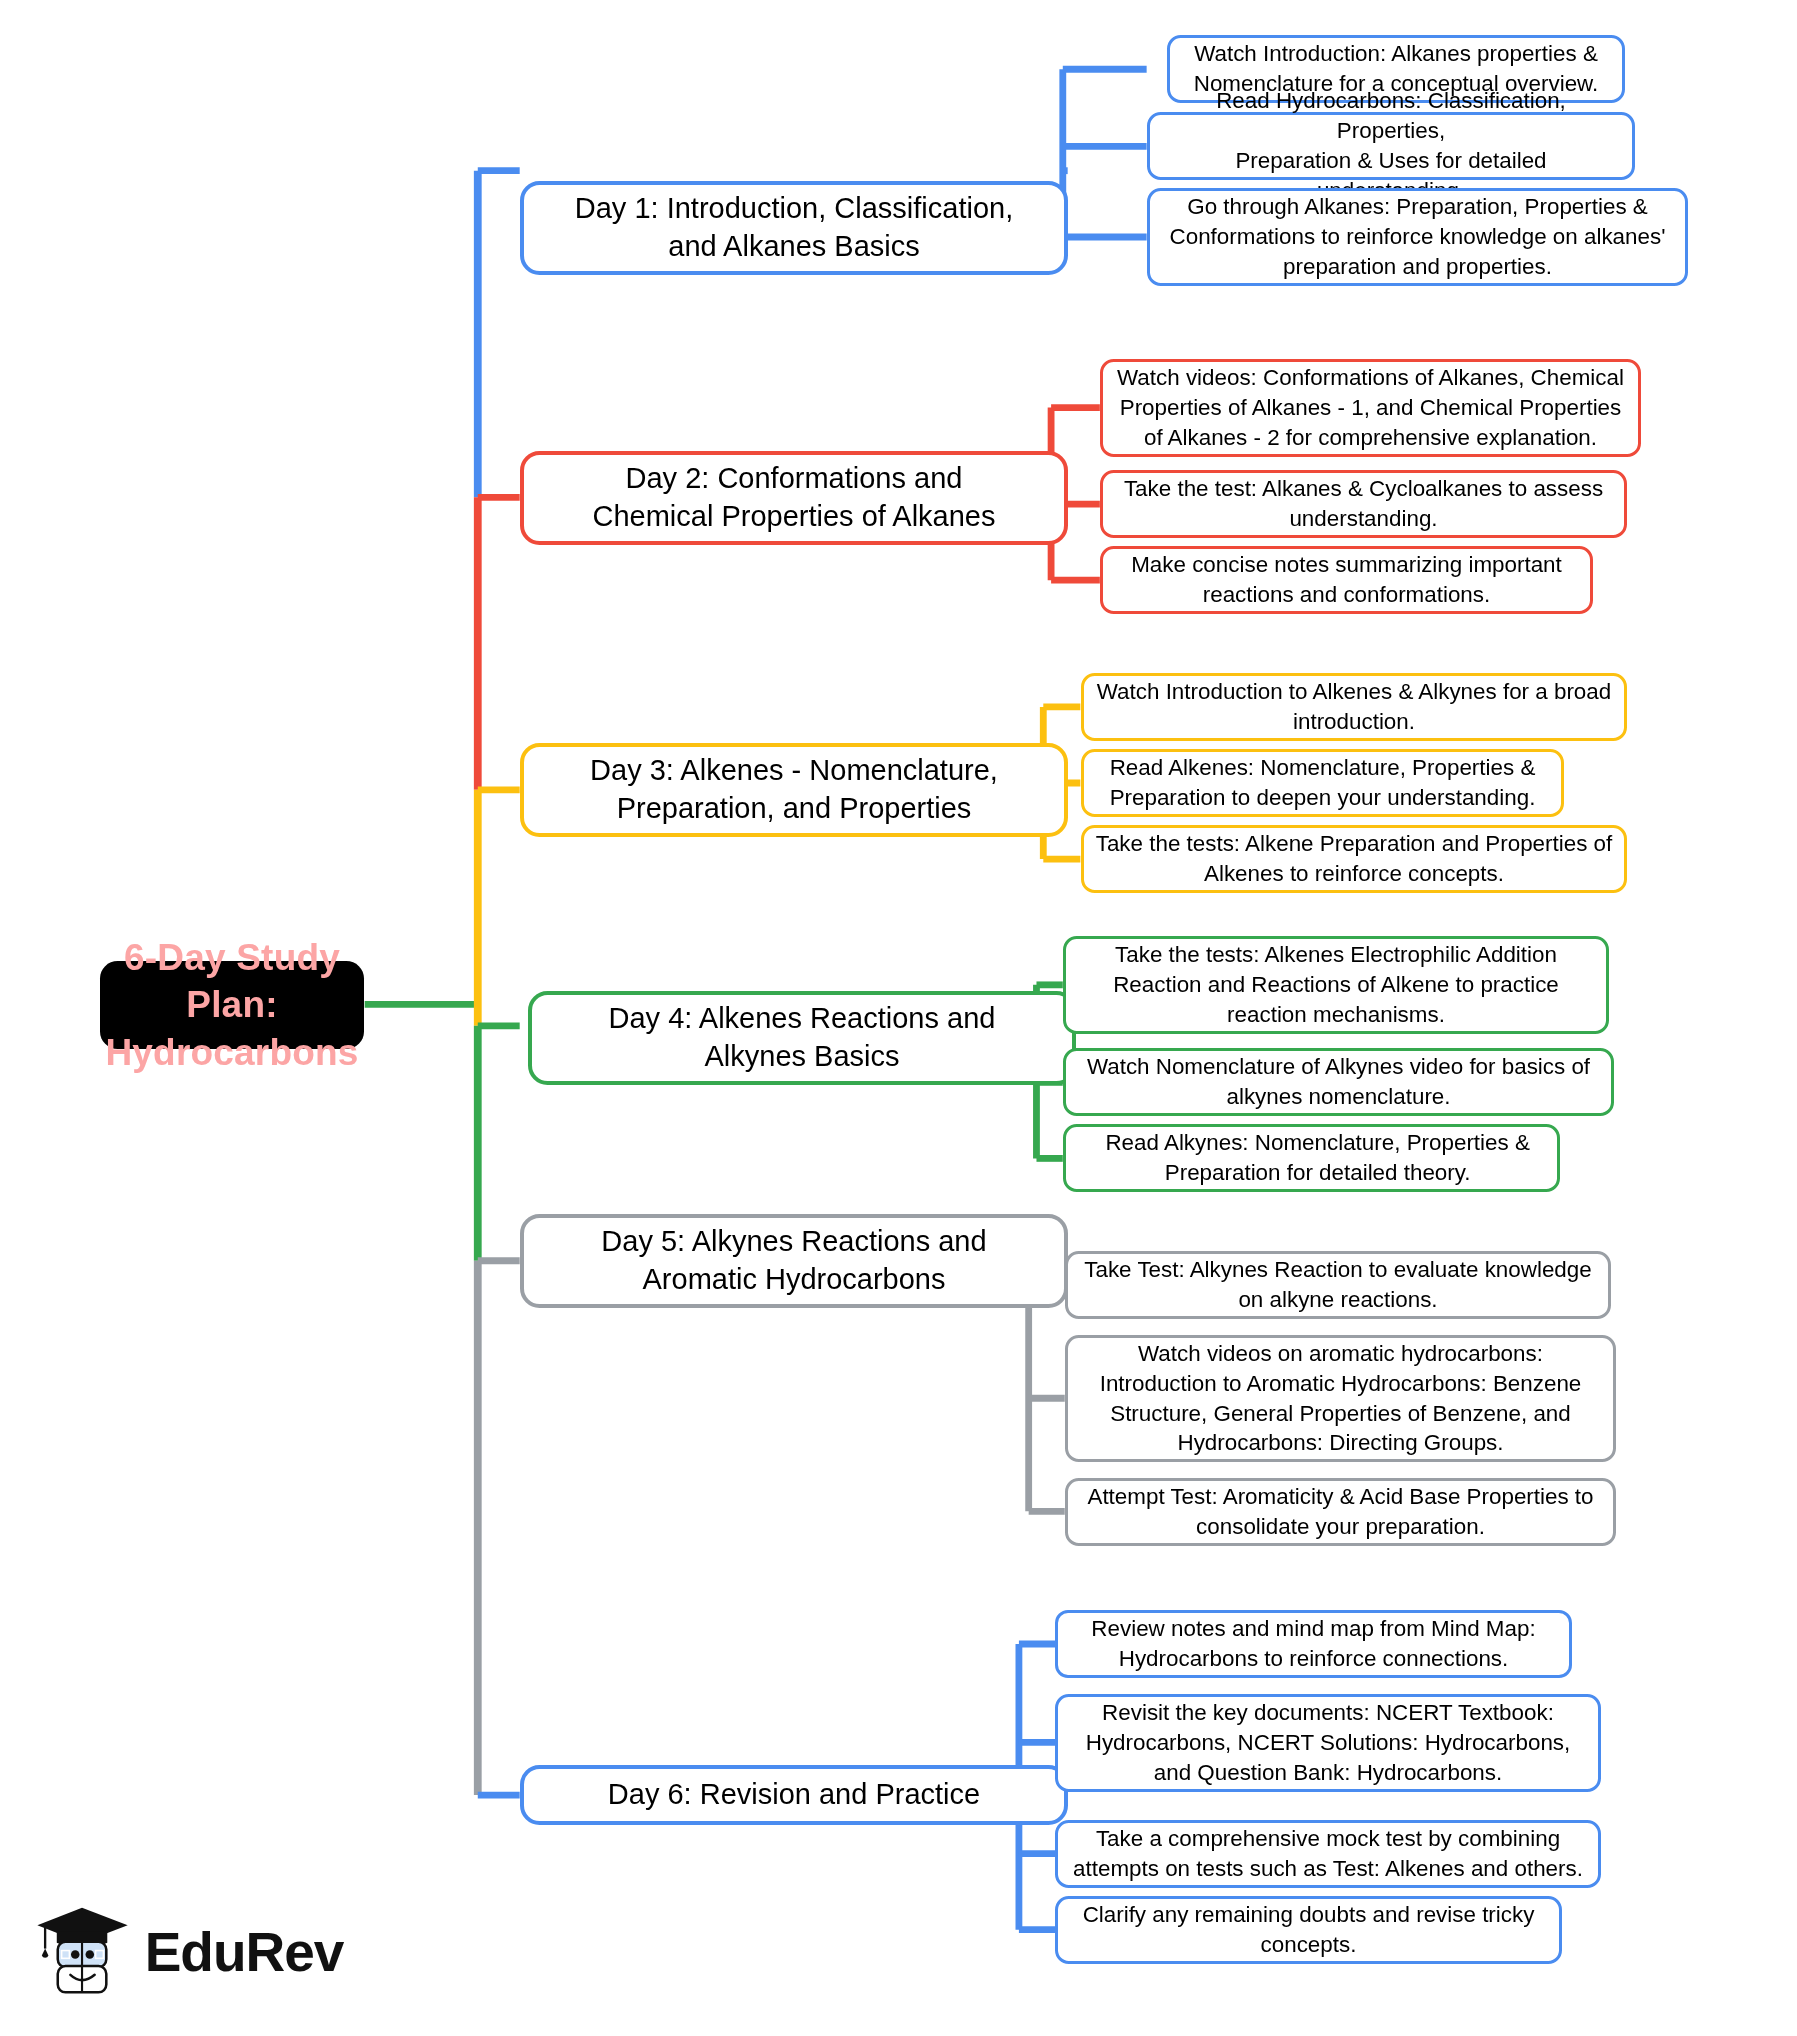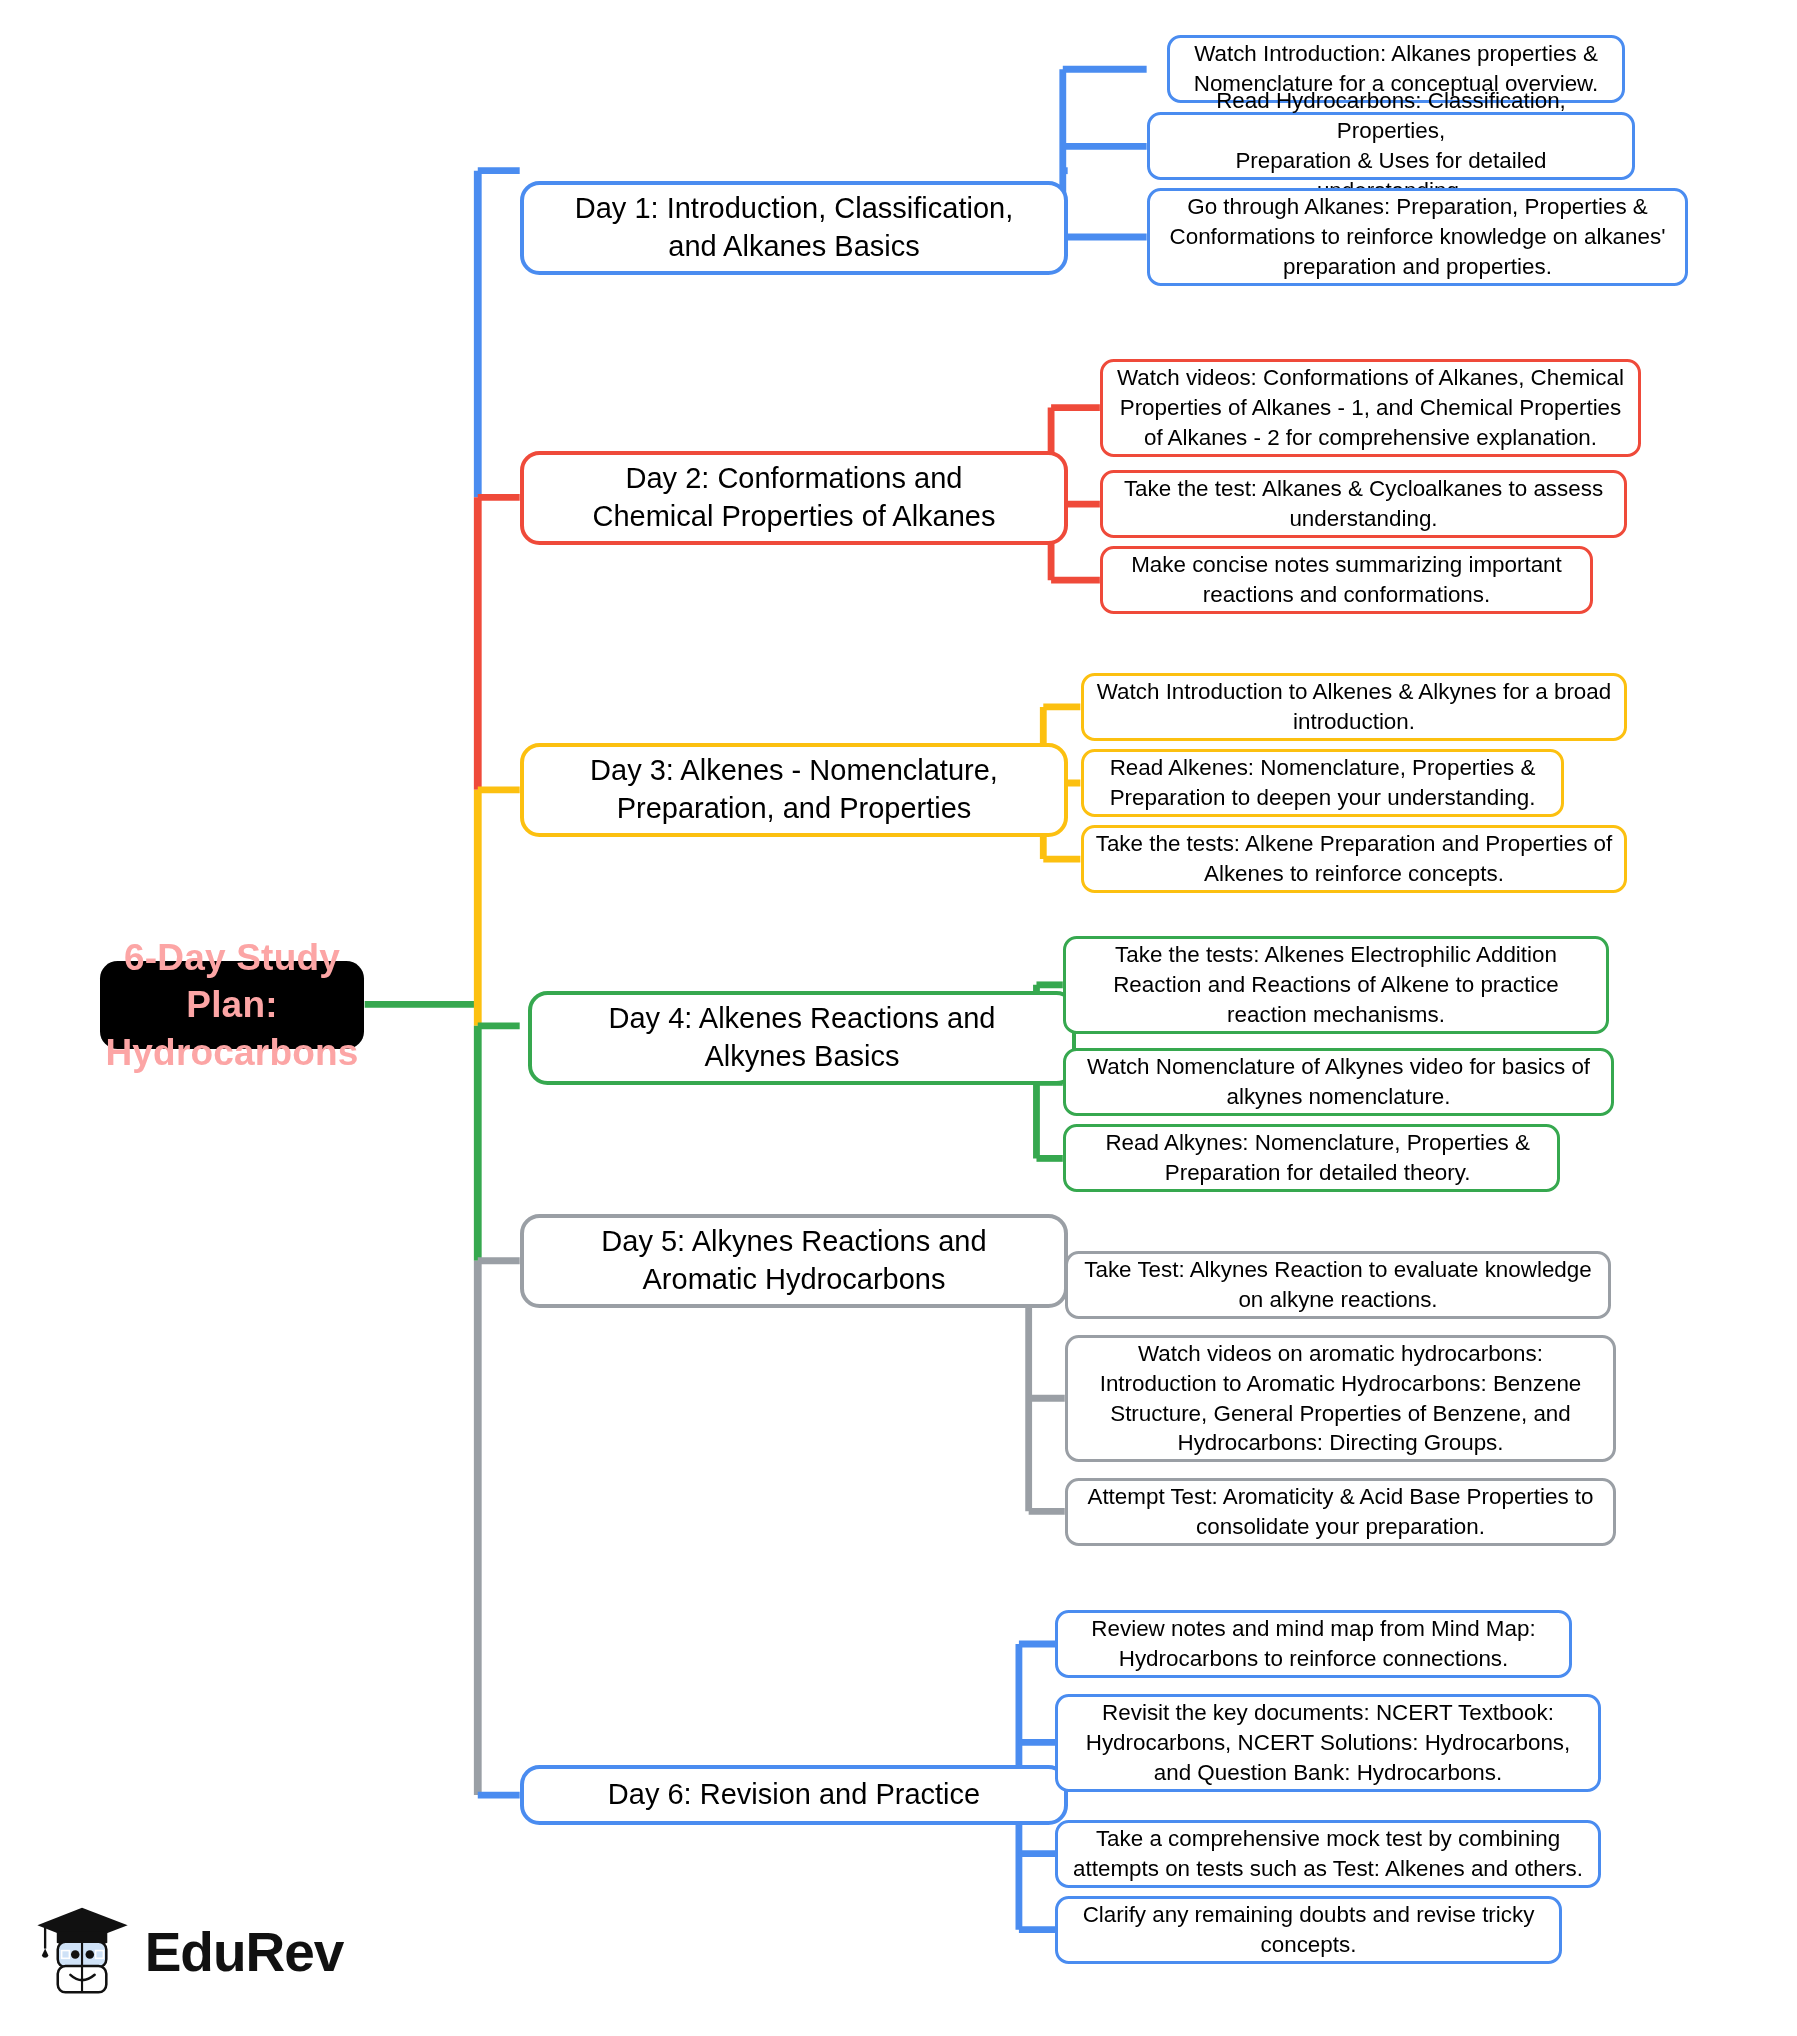--- a/index.html
+++ b/index.html
@@ -315,21 +315,21 @@
       <div>
         <div>Attempt Test: Aromaticity &amp; Acid Base Properties to</div>
         <div>consolidate your preparation.</div>
       </div>
     </div>
     <div class="day-node" style="left: 520px; top: 1765px; width: 548px; height: 60px; border-color: rgb(74, 140, 240);">
       <div>
         <div>Day 6: Revision and Practice</div>
       </div>
     </div>
-    <div class="leaf-node" style="left: 1055px; top: 1610px; width: 517px; height: 68px; border-color: rgb(74, 140, 240);">
+    <div class="leaf-node" style="left: 1055px; top: 1610px; width: 517px; height: 68px; border-color: rgb(74, 140, 240); border-radius: 13px;">
       <div>
         <div>Review notes and mind map from Mind Map:</div>
         <div>Hydrocarbons to reinforce connections.</div>
       </div>
     </div>
     <div class="leaf-node" style="left: 1055px; top: 1694px; width: 546px; height: 98px; border-color: rgb(74, 140, 240);">
       <div>
         <div>Revisit the key documents: NCERT Textbook:</div>
         <div>Hydrocarbons, NCERT Solutions: Hydrocarbons,</div>
         <div>and Question Bank: Hydrocarbons.</div>

